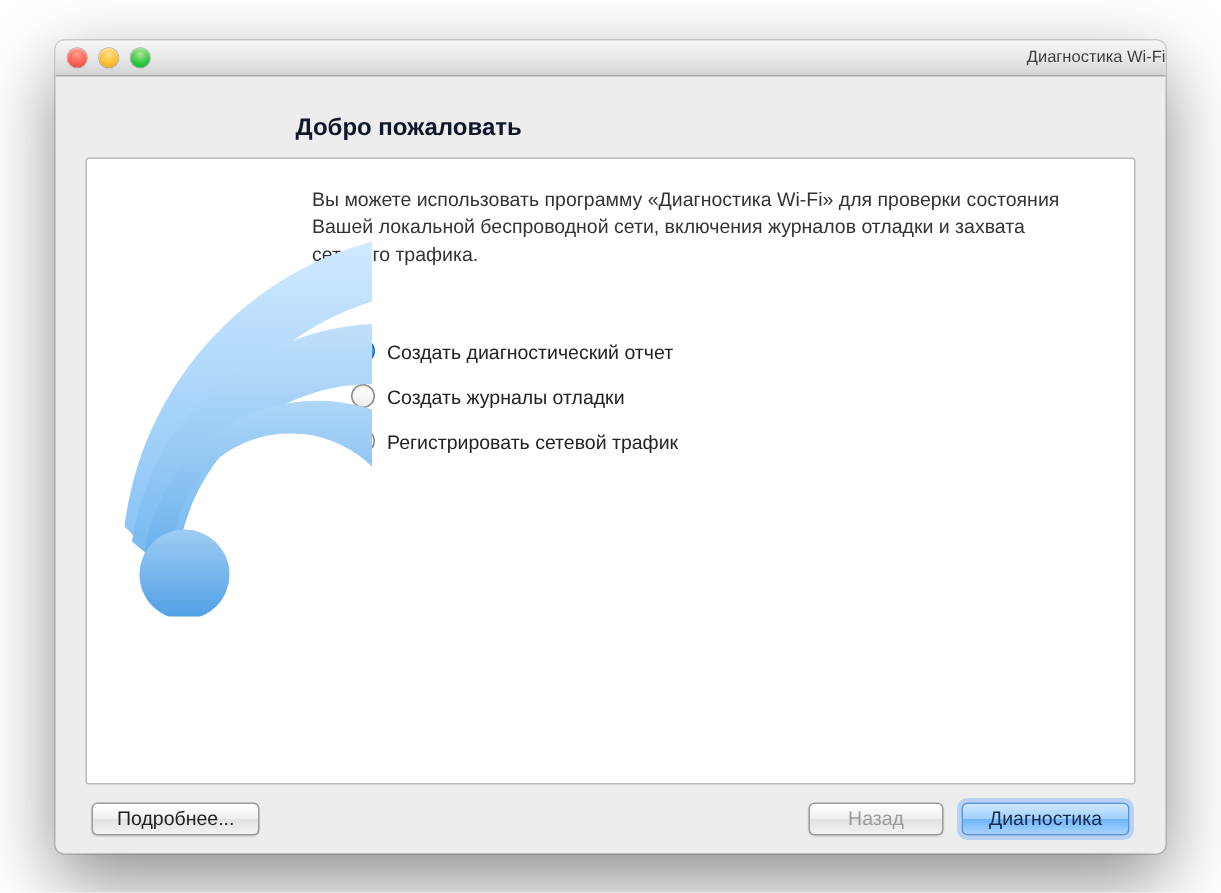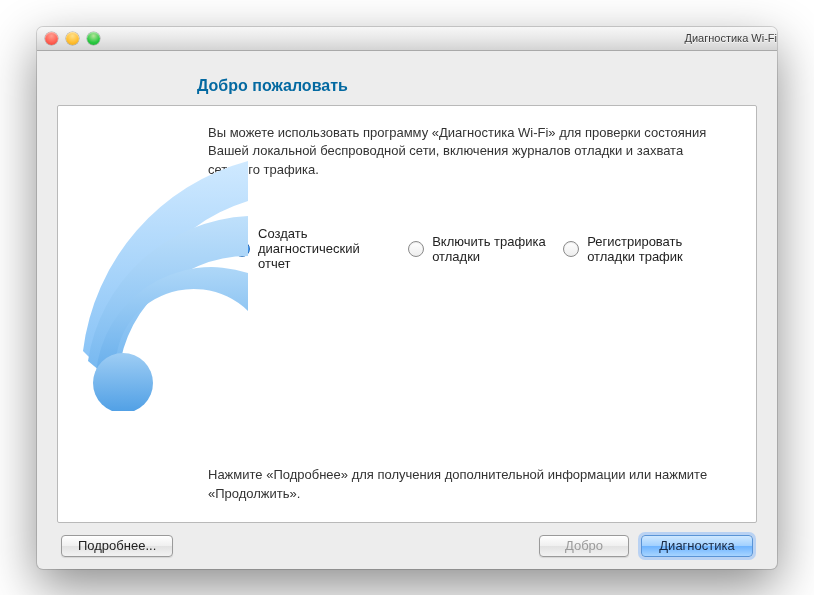--- a/index.html
+++ b/index.html
@@ -55,21 +55,21 @@
   }
   .content-area {
     flex: 1;
     padding: 18px 20px 12px 20px;
     display: flex;
     flex-direction: column;
   }
   .heading {
     font-size: 16px;
     font-weight: bold;
-    color: #0369a1;
+    color: #0f172a;
     margin: 8px 0 10px 140px;
   }
   .panel {
     flex: 1;
     border: 1px solid #b9b9b9;
     border-radius: 2px;
     background: #fff;
     position: relative;
     overflow: hidden;
     padding: 18px 30px 18px 150px;
@@ -86,21 +86,21 @@
   }
   .intro {
     font-size: 13px;
     color: #333;
     line-height: 1.45;
     margin-bottom: 46px;
   }
   .options {
     margin-left: 26px;
     display: flex;
-    flex-direction: row;
+    flex-direction: column;
     gap: 14px;
     margin-bottom: auto;
   }
   .radio-row {
     display: flex;
     align-items: center;
     gap: 8px;
     cursor: pointer;
   }
   .radio {
@@ -211,31 +211,30 @@
 
       <div class="intro">Вы можете использовать программу «Диагностика Wi-Fi» для проверки состояния Вашей локальной беспроводной сети, включения журналов отладки и захвата сетевого трафика.</div>
 
       <div class="options">
         <label class="radio-row">
           <span class="radio selected"></span>
           <span class="radio-label">Создать диагностический отчет</span>
         </label>
         <label class="radio-row">
           <span class="radio"></span>
-          <span class="radio-label">Включить трафика отладки</span>
+          <span class="radio-label">Создать журналы отладки</span>
         </label>
         <label class="radio-row">
           <span class="radio"></span>
-          <span class="radio-label">Регистрировать отладки трафик</span>
+          <span class="radio-label">Регистрировать сетевой трафик</span>
         </label>
       </div>
 
-      <div class="hint">Нажмите «Подробнее» для получения дополнительной информации или нажмите «Продолжить».</div>
     </div>
 
     <div class="button-bar">
       <button class="btn">Подробнее...</button>
       <div class="spacer"></div>
-      <button class="btn disabled">Добро</button>
+      <button class="btn disabled">Назад</button>
       <button class="btn primary">Диагностика</button>
     </div>
   </div>
 </div>
 
 </body></html>

